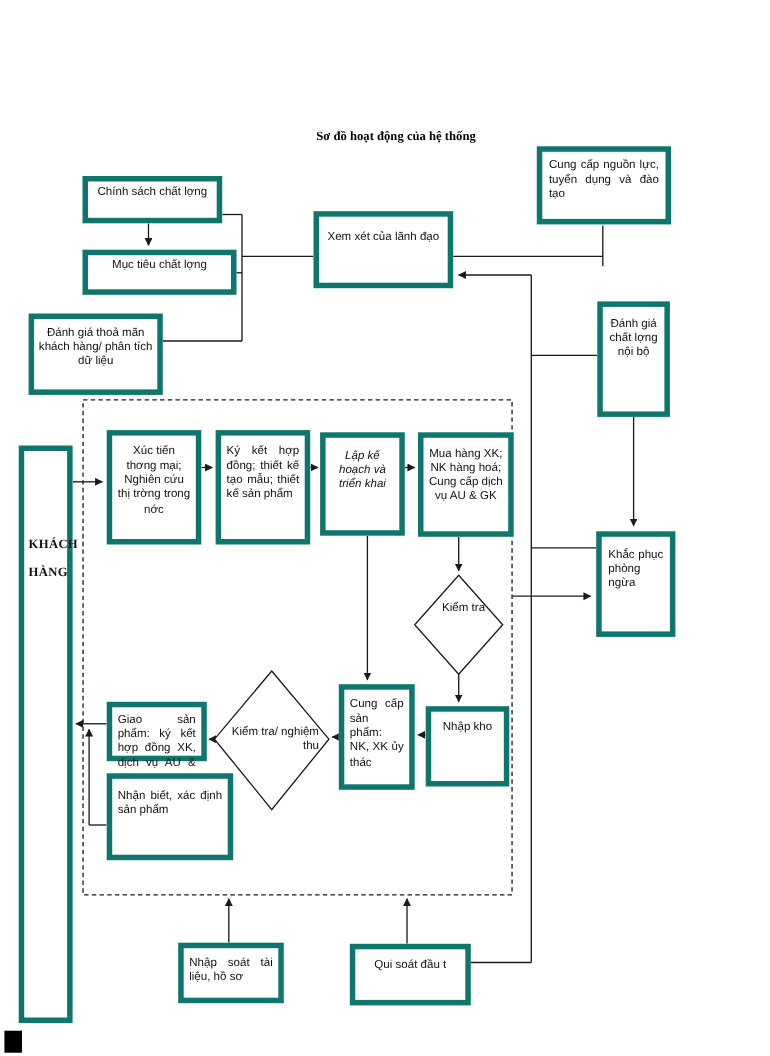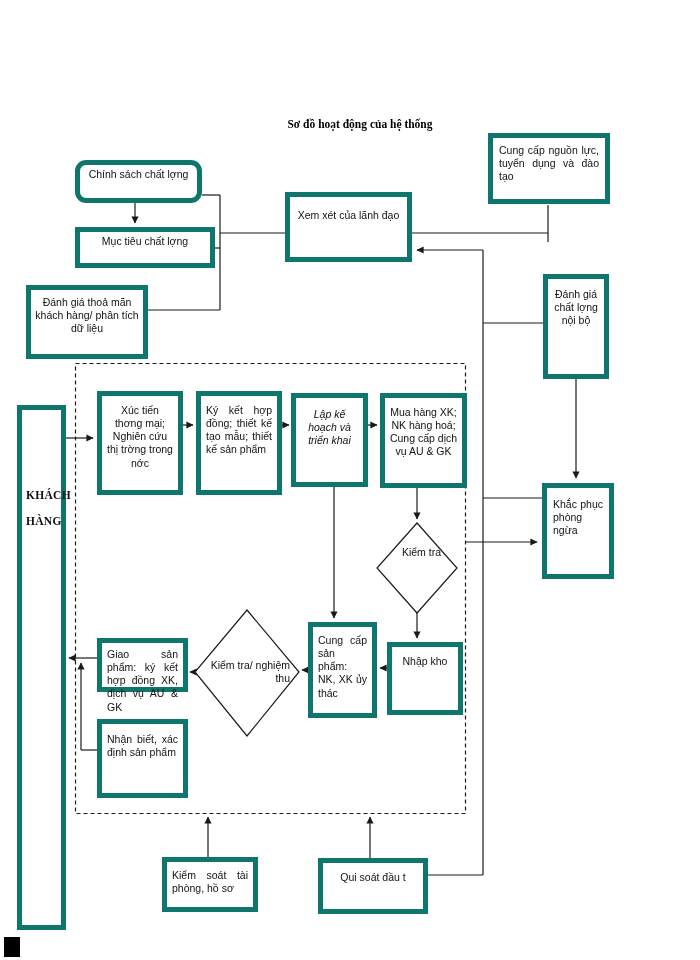--- a/index.html
+++ b/index.html
@@ -15,39 +15,39 @@
     text-align:center; padding:3px 4px;
   }
   .dlabel {
     position:absolute; background:transparent; border:none; color:#111;
     font:10.5px/1.25 "Liberation Sans","DejaVu Sans",sans-serif; text-align:right;
   }
   #title {
     position:absolute; left:260px; top:118px; width:200px; text-align:center;
     font:bold 11.5px/1.2 "Liberation Serif","DejaVu Serif",serif; color:#000;
   }
-  #chinh_sach { left:75px;  top:160px; width:127px; height:43px;border-radius:11px; }
+  #chinh_sach { left:75px;  top:160px; width:127px; height:43px; }
   #muc_tieu   { left:75px;  top:227px; width:140px; height:41px; }
   #danh_gia_thoa_man { left:26px; top:285px; width:122px; height:74px; padding-top:6px; }
   #xem_xet    { left:285px; top:192px; width:127px; height:70px; padding-top:12px; }
   #cung_cap_nguon_luc { left:488px; top:133px; width:122px; height:71px; text-align:justify; padding:6px 6px; }
   #danh_gia_chat_luong { left:543px; top:274px; width:66px; height:105px; padding-top:9px; }
   #khac_phuc  { left:542px; top:483px; width:72px; height:96px; text-align:justify; padding:10px 6px; }
   #khach_hang {
     left:17px; top:405px; width:49px; height:525px; padding-top:72px;
     font:bold 11.5px/2.3 "Liberation Serif","DejaVu Serif",serif; letter-spacing:0.3px;
   }
   #xuc_tien     { left:97px;  top:391px; width:86px; height:104px; padding-top:8px; }
   #ky_ket       { left:196px; top:391px; width:86px; height:104px; text-align:justify; padding:8px 5px; }
   #lap_ke_hoach { left:291px; top:393px; width:77px; height:94px; padding-top:10px;font-style:italic; }
   #mua_hang     { left:380px; top:393px; width:87px; height:95px;  padding-top:8px; }
   #nhap_kho     { left:387px; top:642px; width:76px; height:73px;  padding-top:8px; }
   #cung_cap_san_pham { left:308px; top:622px; width:69px; height:96px; text-align:justify; padding:7px 5px; }
   #giao_san_pham { left:97px; top:638px; width:91px; height:54px; text-align:justify; padding:5px 5px; }
-  #nhan_biet     { left:97px; top:703px; width:91px; height:79px; text-align:justify; padding:9px 5px;margin-top:16px; }
+  #nhan_biet     { left:97px; top:703px; width:115px; height:79px; text-align:justify; padding:9px 5px; }
   #kiem_soat     { left:162px; top:857px; width:96px; height:55px; text-align:justify; padding:7px 5px; }
   #qui_trinh     { left:318px; top:858px; width:110px; height:56px; padding-top:8px; }
   #kiem_tra_label            { left:393px; top:546px; width:48px; }
   #kiem_tra_nghiem_thu_label { left:204px; top:659px; width:86px; }
   #page_mark { position:absolute; left:4px; top:937px; width:16px; height:20px; background:#000; }
 </style>
 </head>
 <body>
 
 <div id="page">
@@ -115,20 +115,20 @@
   <div class="n" id="khac_phuc">Khắc phục phòng ngừa</div>
   <div class="n" id="khach_hang">KHÁCH HÀNG</div>
   <div class="n" id="xuc_tien">Xúc tiến thơng mại; Nghiên cứu thị trờng trong nớc</div>
   <div class="n" id="ky_ket">Ký kết hợp đồng; thiết kế tạo mẫu; thiết kế sản phẩm</div>
   <div class="n" id="lap_ke_hoach">Lập kế hoạch và triển khai</div>
   <div class="n" id="mua_hang">Mua hàng XK; NK hàng hoá; Cung cấp dịch vụ AU &amp; GK</div>
   <div class="n" id="nhap_kho">Nhập kho</div>
   <div class="n" id="cung_cap_san_pham">Cung cấp sản phẩm: NK, XK ủy thác</div>
   <div class="n" id="giao_san_pham">Giao sản phẩm: ký kết hợp đồng XK, dịch vụ AU &amp; GK</div>
   <div class="n" id="nhan_biet">Nhận biết, xác định sản phẩm</div>
-  <div class="n" id="kiem_soat">Kiểm soát tài phòng, hồ sơ</div>
+  <div class="n" id="kiem_soat">Nhập soát tài liệu, hồ sơ</div>
   <div class="n" id="qui_trinh">Qui soát đầu t</div>
 
   <div class="dlabel" id="kiem_tra_label">Kiểm tra</div>
   <div class="dlabel" id="kiem_tra_nghiem_thu_label">Kiểm tra/ nghiệm thu</div>
 
   <div id="page_mark"></div>
 </div>
 
 </body></html>

